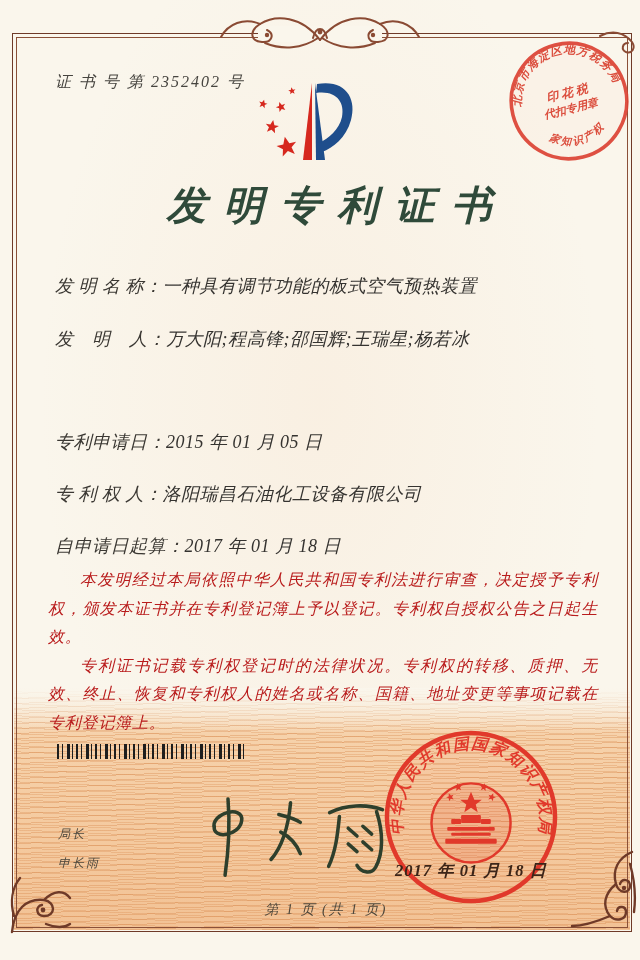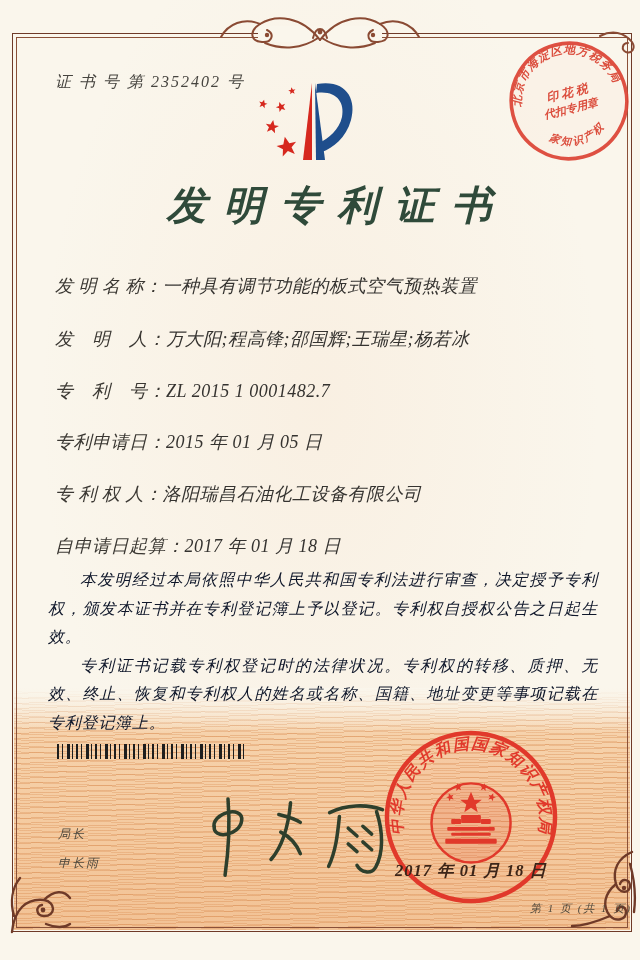--- a/index.html
+++ b/index.html
@@ -45,41 +45,41 @@
   }
   .field{
     position:absolute;left:55px;right:40px;
     font-size:18px;color:#3b3833;letter-spacing:.5px;white-space:nowrap;
   }
   .field .lbl{color:#3b3833;}
   .field .val{color:#353330;}
   .f0{top:274px}.f1{top:327px}.f2{top:379px}.f3{top:430px}.f4{top:482px}.f5{top:534px}
   .body-text{
     position:absolute;left:48px;right:42px;top:566px;
-    font-size:16px;line-height:28.5px;color:#0f172a;letter-spacing:.8px;
+    font-size:16px;line-height:28.5px;color:#b91c1c;letter-spacing:.8px;
     text-align:justify;
   }
   .body-text p{margin:0;text-indent:2em;}
   .barcode{
     position:absolute;left:57px;top:744px;width:188px;height:15px;
     background-image:
       repeating-linear-gradient(90deg,#1e1e1e 0 2px,transparent 2px 5px,#1e1e1e 5px 6px,transparent 6px 10px,#1e1e1e 10px 13px,transparent 13px 15px,#1e1e1e 15px 16px,transparent 16px 19px);
   }
   .signer{position:absolute;left:58px;font-size:12px;color:#4a463c;letter-spacing:2px;}
   .signer-title{top:826px;}
   .signer-name{top:855px;}
   .signature{position:absolute;left:185px;top:788px;width:215px;height:100px;}
   .cnipa-seal{position:absolute;left:382px;top:728px;width:178px;height:178px;}
   .seal-date{
     position:absolute;left:378px;top:860px;width:186px;text-align:center;
     font-size:16.5px;font-weight:700;color:#3c2518;letter-spacing:1px;
   }
   .footer{
-    position:absolute;left:12px;right:8px;top:901px;text-align:right;
-    font-size:11px;color:#4e473b;letter-spacing:2px;
+    position:absolute;left:12px;right:0;top:901px;text-align:center;
+    font-size:14px;color:#4e473b;letter-spacing:2px;
   }
   .ornament{position:absolute;pointer-events:none;}
   .orn-top{left:218px;top:8px;width:204px;height:50px;}
   .orn-bl{left:6px;top:872px;width:66px;height:64px;}
   .orn-br{right:2px;top:848px;width:70px;height:88px;}
   .orn-tr{right:2px;top:26px;width:40px;height:40px;}
 </style>
 </head>
 <body>
 
@@ -162,21 +162,20 @@
       </text>
       <text x="60" y="56" text-anchor="middle" font-size="11.5" font-weight="700" fill="#d9402f">印 花 税</text>
       <text x="60" y="71" text-anchor="middle" font-size="10.5" font-weight="700" fill="#d9402f">代扣专用章</text>
     </g>
   </svg>
 
   <div class="title">发明专利证书</div>
 
   <div class="field f0"><span class="lbl">发 明 名 称：</span><span class="val">一种具有调节功能的板式空气预热装置</span></div>
   <div class="field f1"><span class="lbl">发　明　人：</span><span class="val">万大阳;程高锋;邵国辉;王瑞星;杨若冰</span></div>
-  <div class="field f2"><span class="lbl">专　利　号：</span><span class="val">ZL 2015 1 0001482.7</span></div>
   <div class="field f3"><span class="lbl">专利申请日：</span><span class="val">2015 年 01 月 05 日</span></div>
   <div class="field f4"><span class="lbl">专 利 权 人：</span><span class="val">洛阳瑞昌石油化工设备有限公司</span></div>
   <div class="field f5"><span class="lbl">自申请日起算：</span><span class="val">2017 年 01 月 18 日</span></div>
 
   <div class="body-text">
     <p>本发明经过本局依照中华人民共和国专利法进行审查，决定授予专利权，颁发本证书并在专利登记簿上予以登记。专利权自授权公告之日起生效。</p>
     <p>专利证书记载专利权登记时的法律状况。专利权的转移、质押、无效、终止、恢复和专利权人的姓名或名称、国籍、地址变更等事项记载在专利登记簿上。</p>
   </div>
 
   <div class="barcode"></div>

